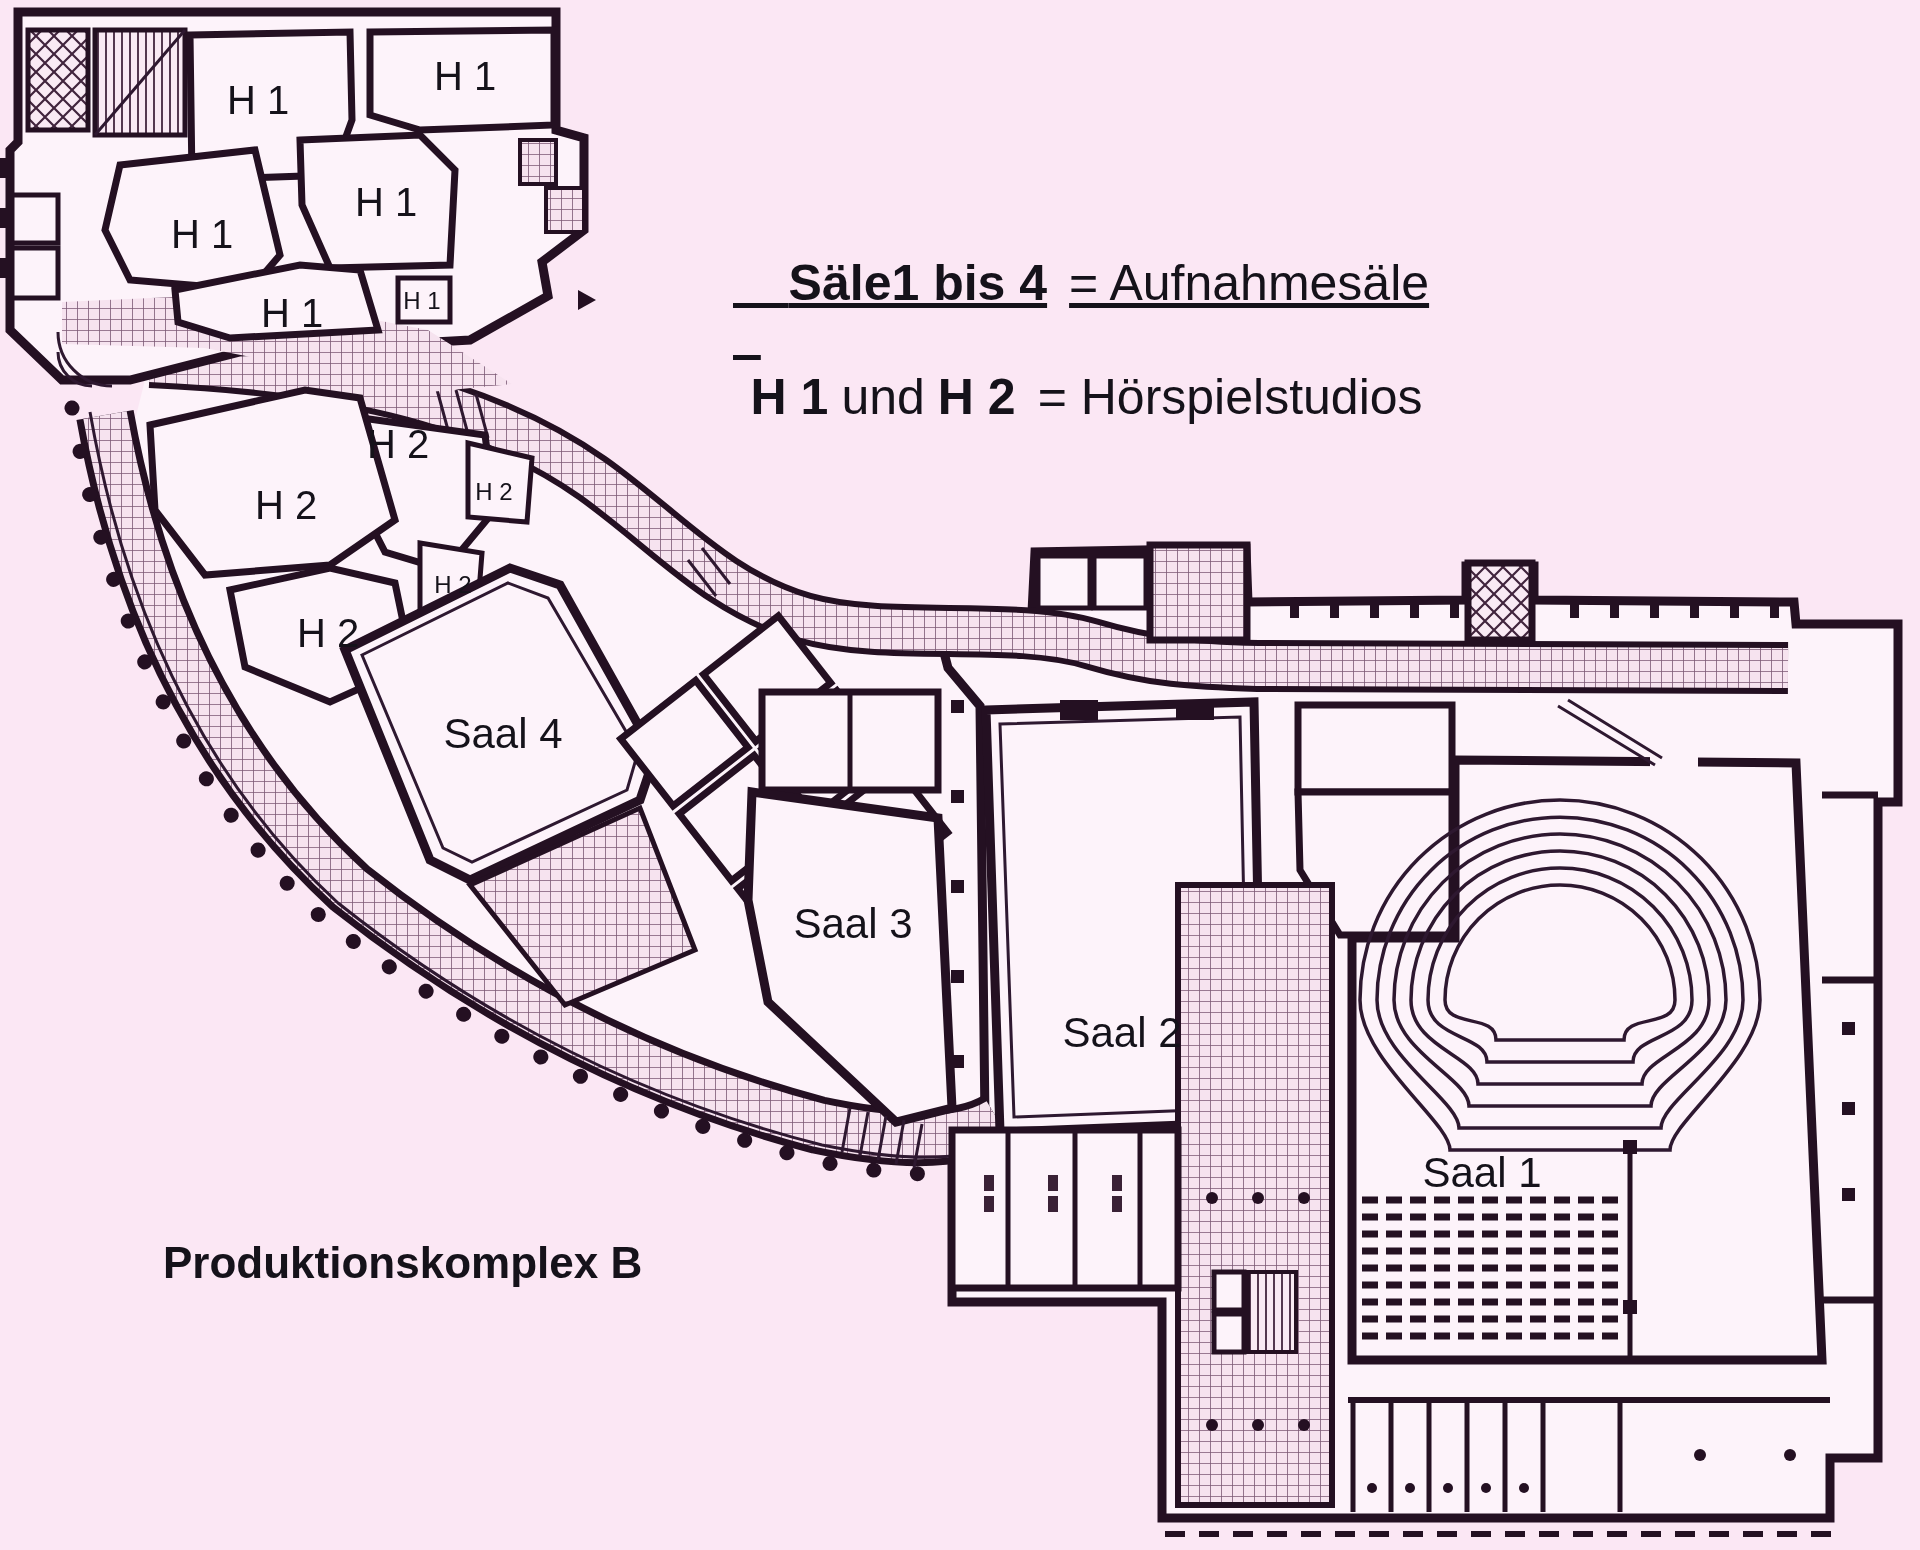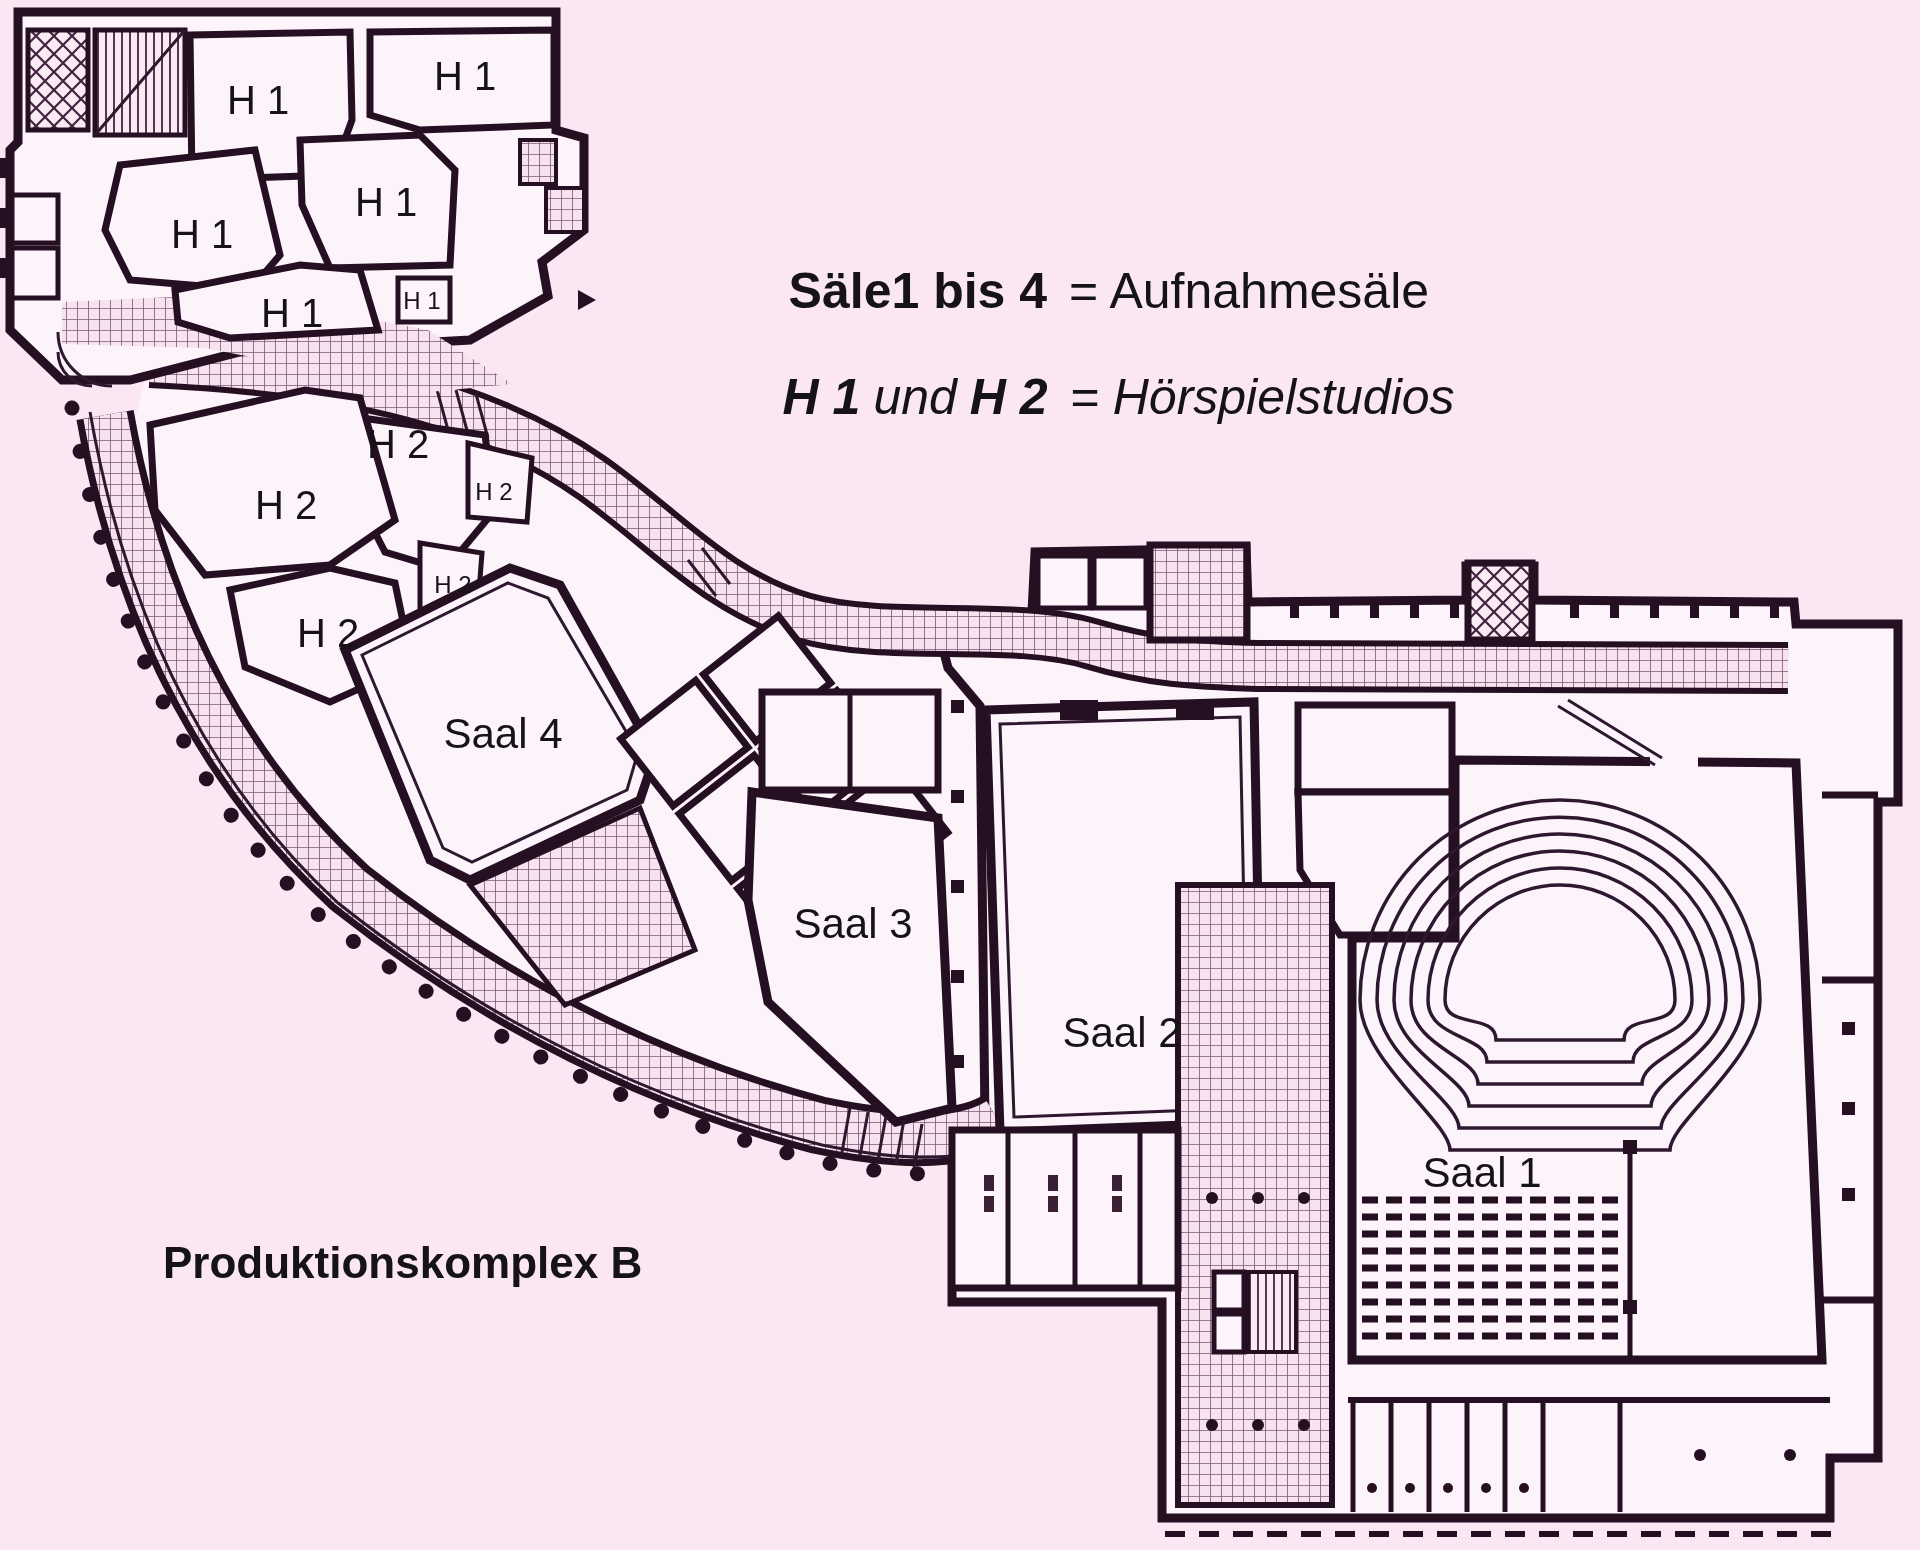--- a/index.html
+++ b/index.html
@@ -242,22 +242,22 @@
     <text class="lbl lbl24" x="422" y="309">H 1</text>
 
     <text class="lbl lbl40" x="398" y="458">H 2</text>
     <text class="lbl lbl40" x="286" y="519">H 2</text>
     <text class="lbl lbl24" x="494" y="500">H 2</text>
     <text class="lbl lbl24" x="453" y="593">H 2</text>
     <text class="lbl lbl40" x="328" y="647">H 2</text>
   </g>
 </svg>
 
-  <div class="overlay legend-line" style="left:733px;top:212px;">
+  <div class="overlay legend-line" style="left:733px;top:204px;text-decoration:underline;">
     <span class="b">Säle1 bis 4</span><span class="gap">= Aufnahmesäle</span>
   </div>
-  <div class="overlay legend-line" style="left:727px;top:318px;font-style:italic;">
+  <div class="overlay legend-line" style="left:695px;top:318px;">
     <span class="b">H 1</span><span class="midw">und</span><span class="b">H 2</span><span class="gap">= Hörspielstudios</span>
   </div>
 
   <div class="overlay title-line" style="left:163px;top:1238px;">Produktionskomplex B</div>
 
 </div>
 
 </body></html>

